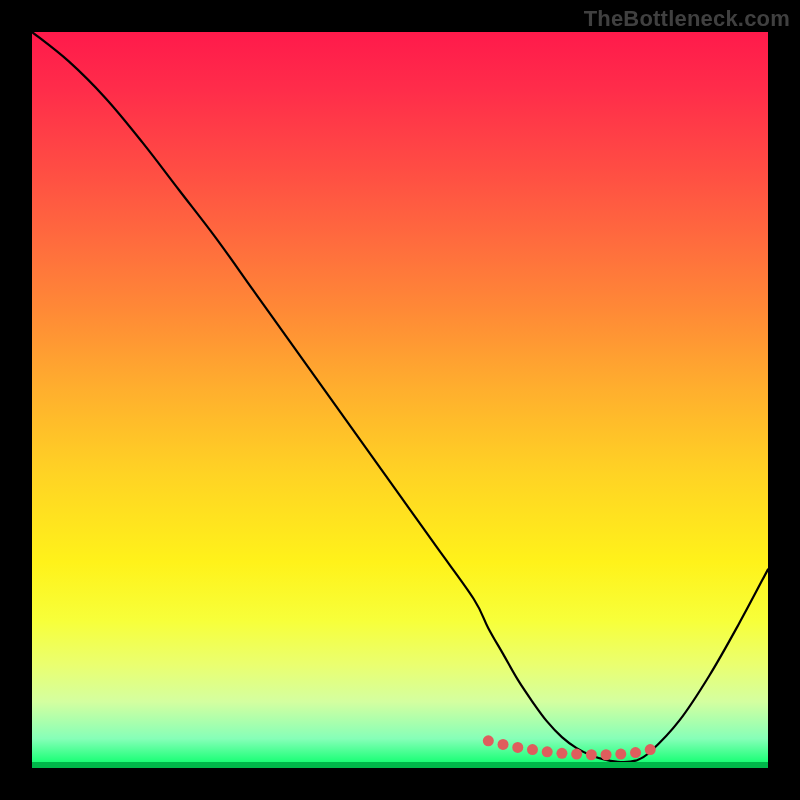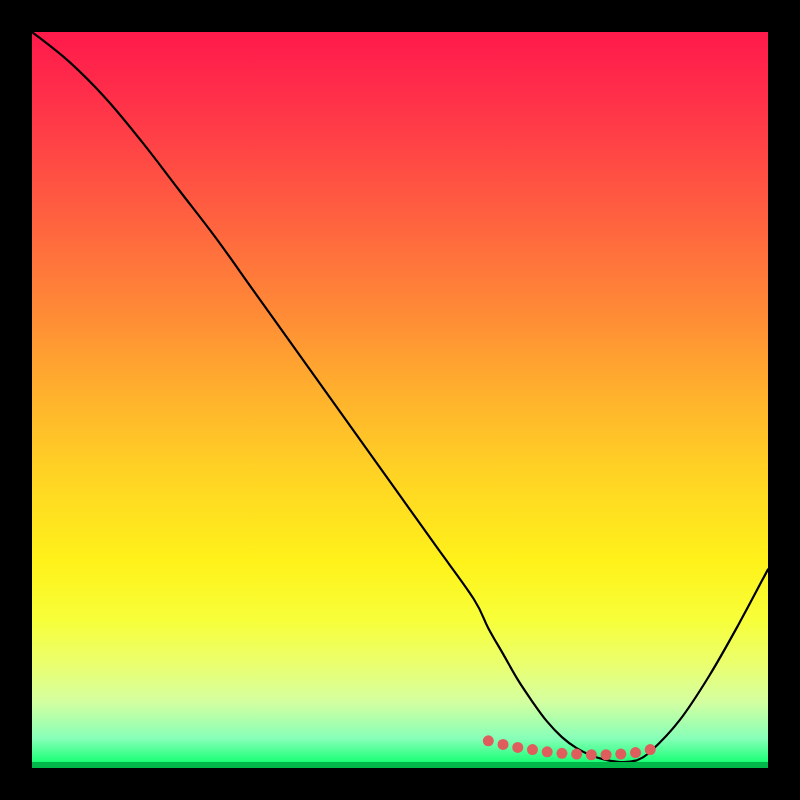--- a/index.html
+++ b/index.html
@@ -65,20 +65,21 @@
     height: 6px;
     background: #00b84a;
     z-index: 3;
   }
 </style>
 </head>
 <body>
 
 <div class="frame">
 
+  <div class="watermark">TheBottleneck.com</div>
 
   <div class="plot">
     <div class="gradient"></div>
 
     <svg class="curve" viewBox="0 0 736 736" preserveAspectRatio="none">
       <path fill="none" stroke="#000" stroke-width="2.2" stroke-linecap="round" d="M 0.00 0.00 C 6.62 5.30, 23.55 17.52, 36.80 29.44 C 50.05 41.36, 60.35 51.67, 73.60 66.24 C 86.85 80.81, 97.15 93.84, 110.40 110.40 C 123.65 126.96, 133.95 141.02, 147.20 158.24 C 160.45 175.46, 170.75 188.20, 184.00 206.08 C 197.25 223.96, 207.55 239.05, 220.80 257.60 C 234.05 276.15, 244.35 290.57, 257.60 309.12 C 270.85 327.67, 281.15 342.09, 294.40 360.64 C 307.65 379.19, 317.95 393.61, 331.20 412.16 C 344.45 430.71, 354.75 445.13, 368.00 463.68 C 381.25 482.23, 391.55 496.65, 404.80 515.20 C 418.05 533.75, 432.33 552.15, 441.60 566.72 C 450.87 581.29, 451.02 586.22, 456.32 596.16 C 461.62 606.10, 465.74 612.65, 471.04 621.92 C 476.34 631.19, 480.46 639.07, 485.76 647.68 C 491.06 656.29, 495.18 662.21, 500.48 669.76 C 505.78 677.31, 509.90 683.27, 515.20 689.63 C 520.50 695.99, 524.62 700.32, 529.92 705.09 C 535.22 709.86, 539.34 712.82, 544.64 716.13 C 549.94 719.44, 554.06 721.37, 559.36 723.49 C 564.66 725.61, 568.78 726.71, 574.08 727.90 C 579.38 729.10, 583.50 729.98, 588.80 730.11 C 594.10 730.24, 598.22 730.49, 603.52 728.64 C 608.82 726.79, 610.29 727.09, 618.24 719.81 C 626.19 712.52, 637.08 701.81, 647.68 688.16 C 658.28 674.51, 666.52 661.22, 677.12 644.00 C 687.72 626.78, 695.96 611.69, 706.56 592.48 C 717.16 573.27, 730.70 547.22, 736.00 537.28"></path>
       <g fill="#df5d5d" stroke="#df5d5d" stroke-width="0">
           <circle cx="456.32" cy="708.77" r="5.5"></circle>
           <circle cx="471.04" cy="712.45" r="5.5"></circle>
           <circle cx="485.76" cy="715.39" r="5.5"></circle>

